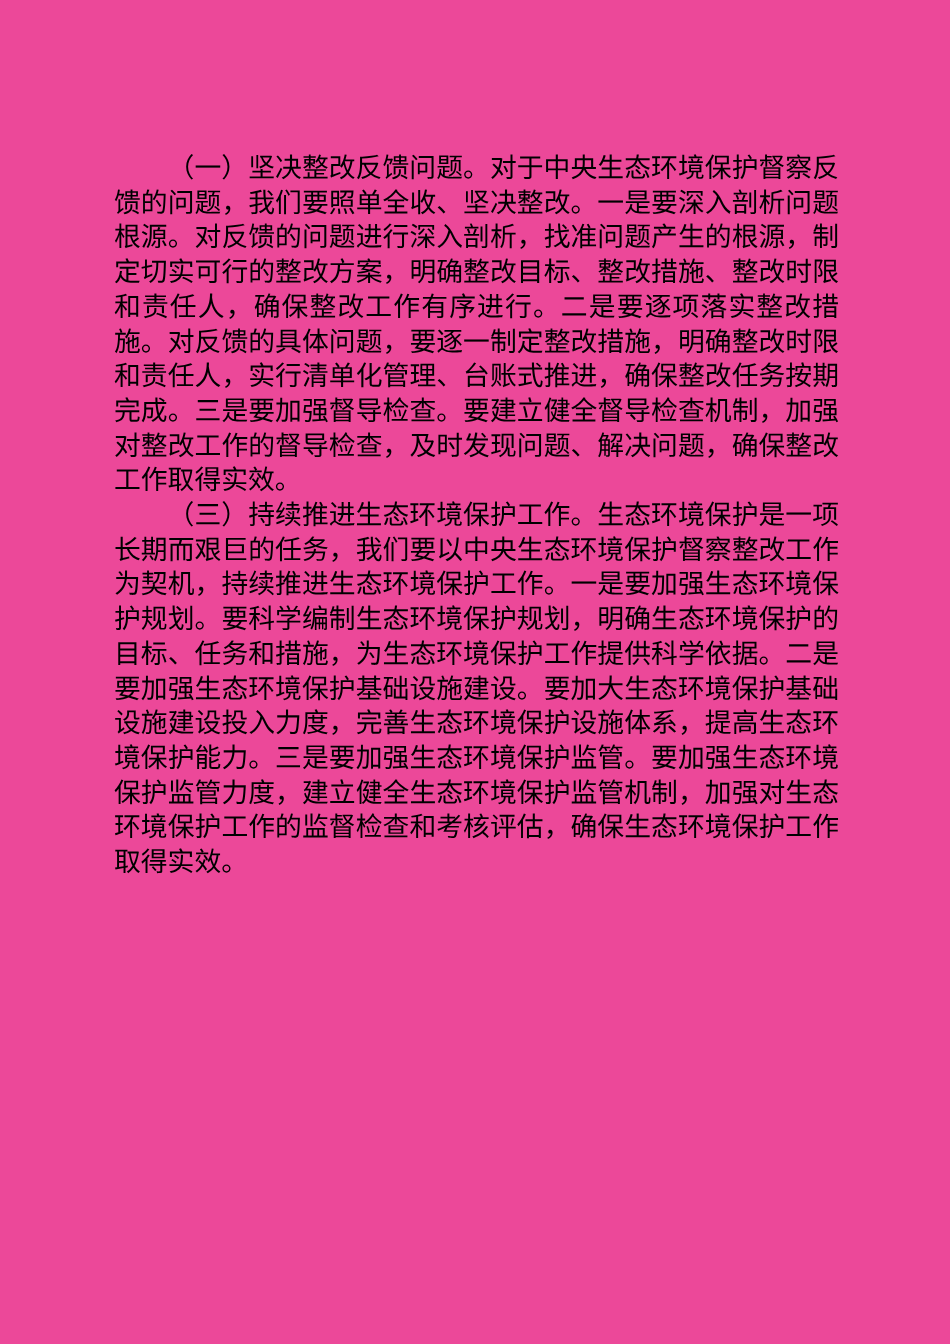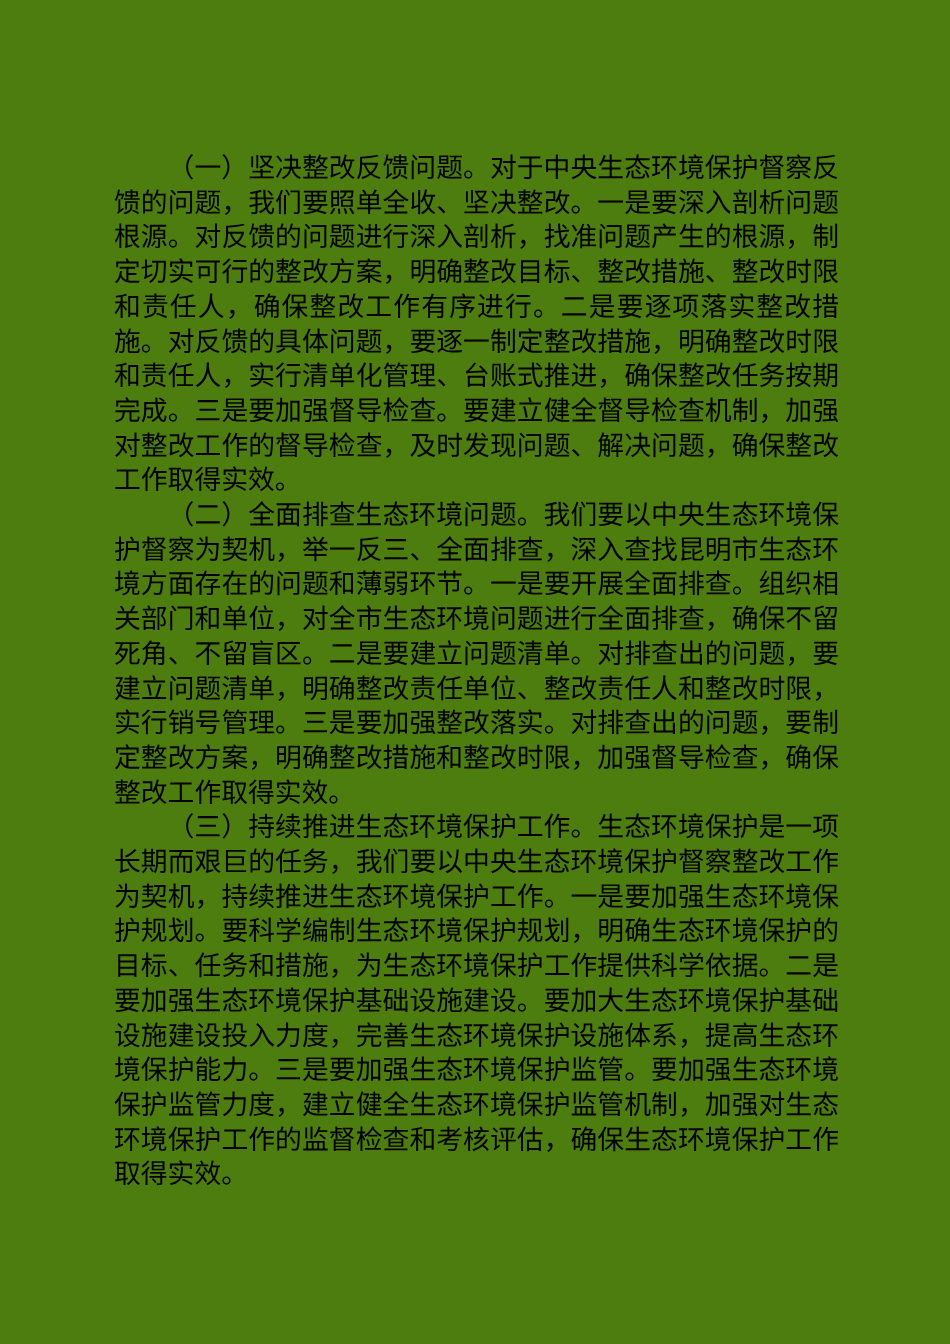--- a/index.html
+++ b/index.html
@@ -37,19 +37,18 @@
     margin: 0;
     padding: 0;
     text-indent: 2em;
     word-break: normal;
     line-break: strict;
   }
 </style>
 </head>
 <body>
 
-<div class="page" style="background: #4d7c0f;">
+<div class="page" style="background: #ec4899;">
   <main class="doc-body" style="color: rgb(0, 0, 0);">
     <p class="para">（一）坚决整改反馈问题。对于中央生态环境保护督察反馈的问题，我们要照单全收、坚决整改。一是要深入剖析问题根源。对反馈的问题进行深入剖析，找准问题产生的根源，制定切实可行的整改方案，明确整改目标、整改措施、整改时限和责任人，确保整改工作有序进行。二是要逐项落实整改措施。对反馈的具体问题，要逐一制定整改措施，明确整改时限和责任人，实行清单化管理、台账式推进，确保整改任务按期完成。三是要加强督导检查。要建立健全督导检查机制，加强对整改工作的督导检查，及时发现问题、解决问题，确保整改工作取得实效。</p>
-    <p class="para">（二）全面排查生态环境问题。我们要以中央生态环境保护督察为契机，举一反三、全面排查，深入查找昆明市生态环境方面存在的问题和薄弱环节。一是要开展全面排查。组织相关部门和单位，对全市生态环境问题进行全面排查，确保不留死角、不留盲区。二是要建立问题清单。对排查出的问题，要建立问题清单，明确整改责任单位、整改责任人和整改时限，实行销号管理。三是要加强整改落实。对排查出的问题，要制定整改方案，明确整改措施和整改时限，加强督导检查，确保整改工作取得实效。</p>
     <p class="para">（三）持续推进生态环境保护工作。生态环境保护是一项长期而艰巨的任务，我们要以中央生态环境保护督察整改工作为契机，持续推进生态环境保护工作。一是要加强生态环境保护规划。要科学编制生态环境保护规划，明确生态环境保护的目标、任务和措施，为生态环境保护工作提供科学依据。二是要加强生态环境保护基础设施建设。要加大生态环境保护基础设施建设投入力度，完善生态环境保护设施体系，提高生态环境保护能力。三是要加强生态环境保护监管。要加强生态环境保护监管力度，建立健全生态环境保护监管机制，加强对生态环境保护工作的监督检查和考核评估，确保生态环境保护工作取得实效。</p>
   </main>
 </div>
 
 </body></html>

